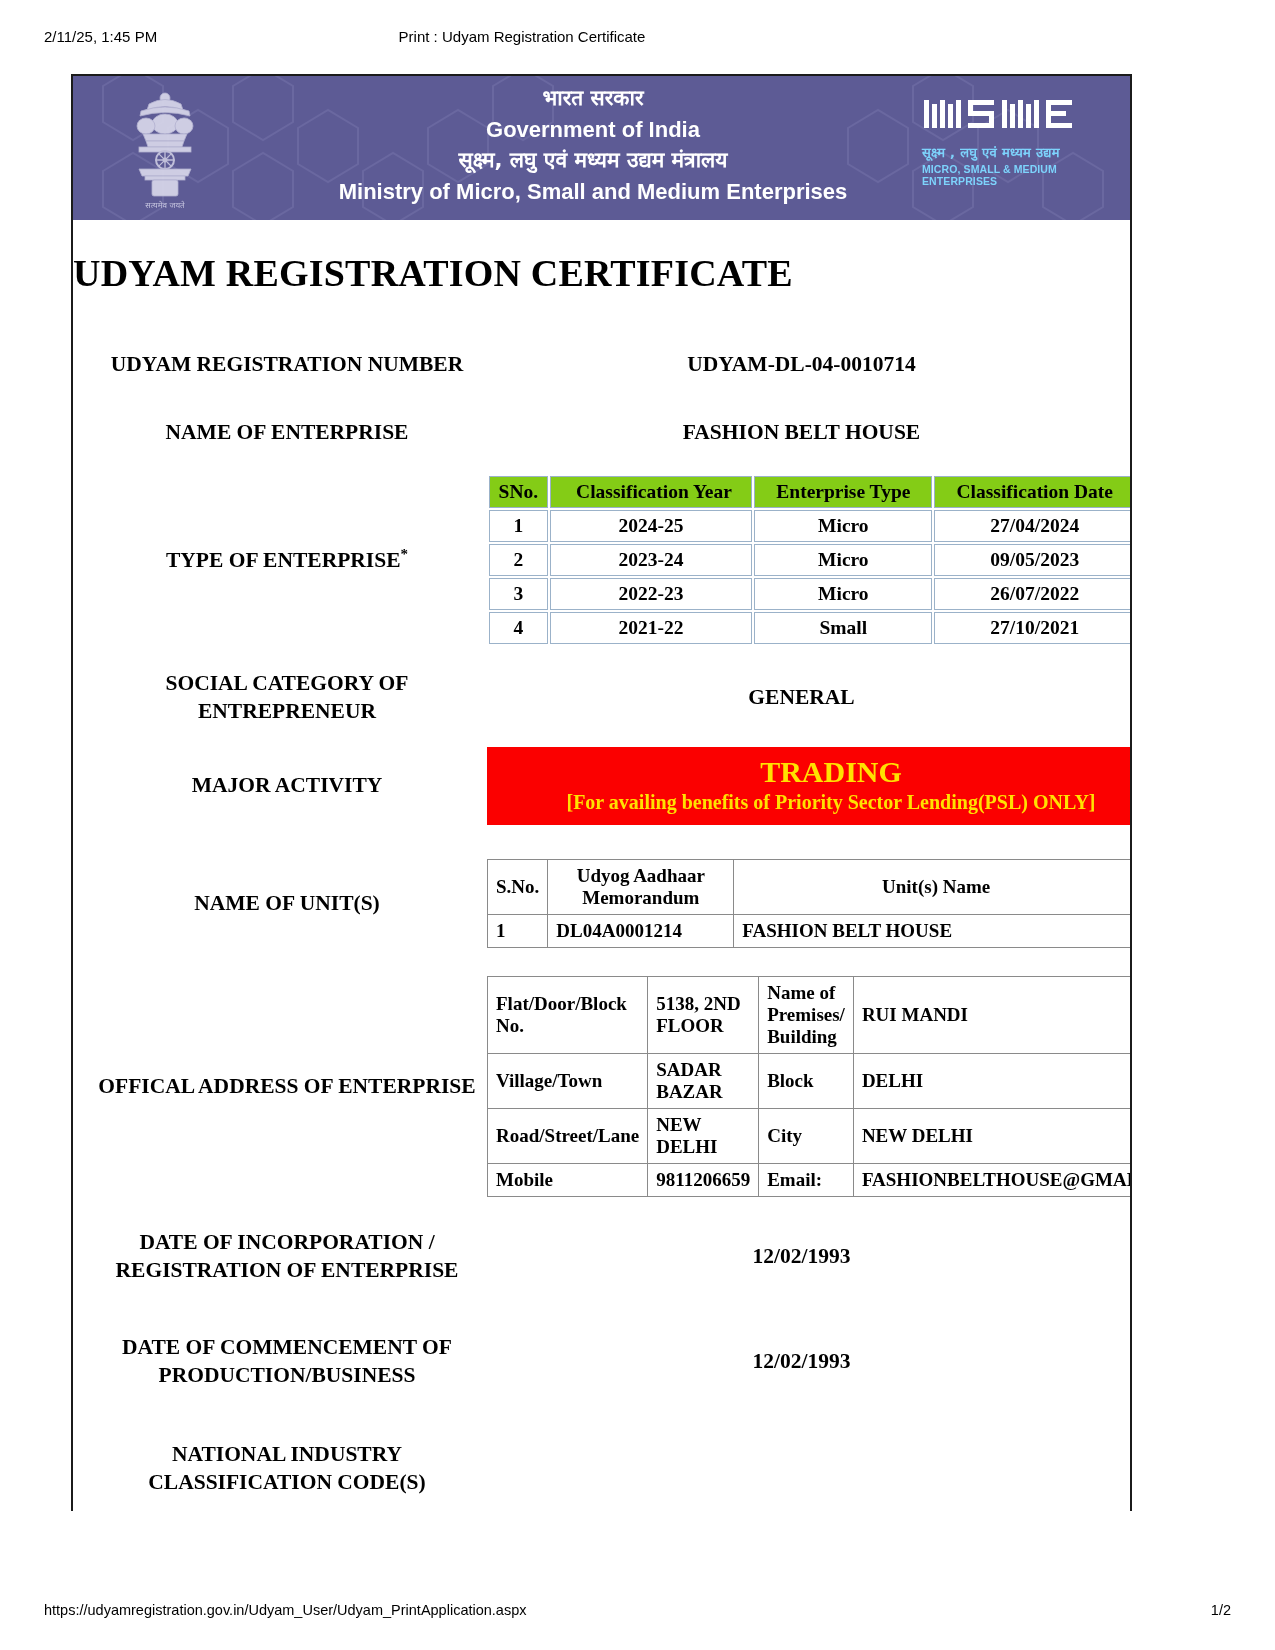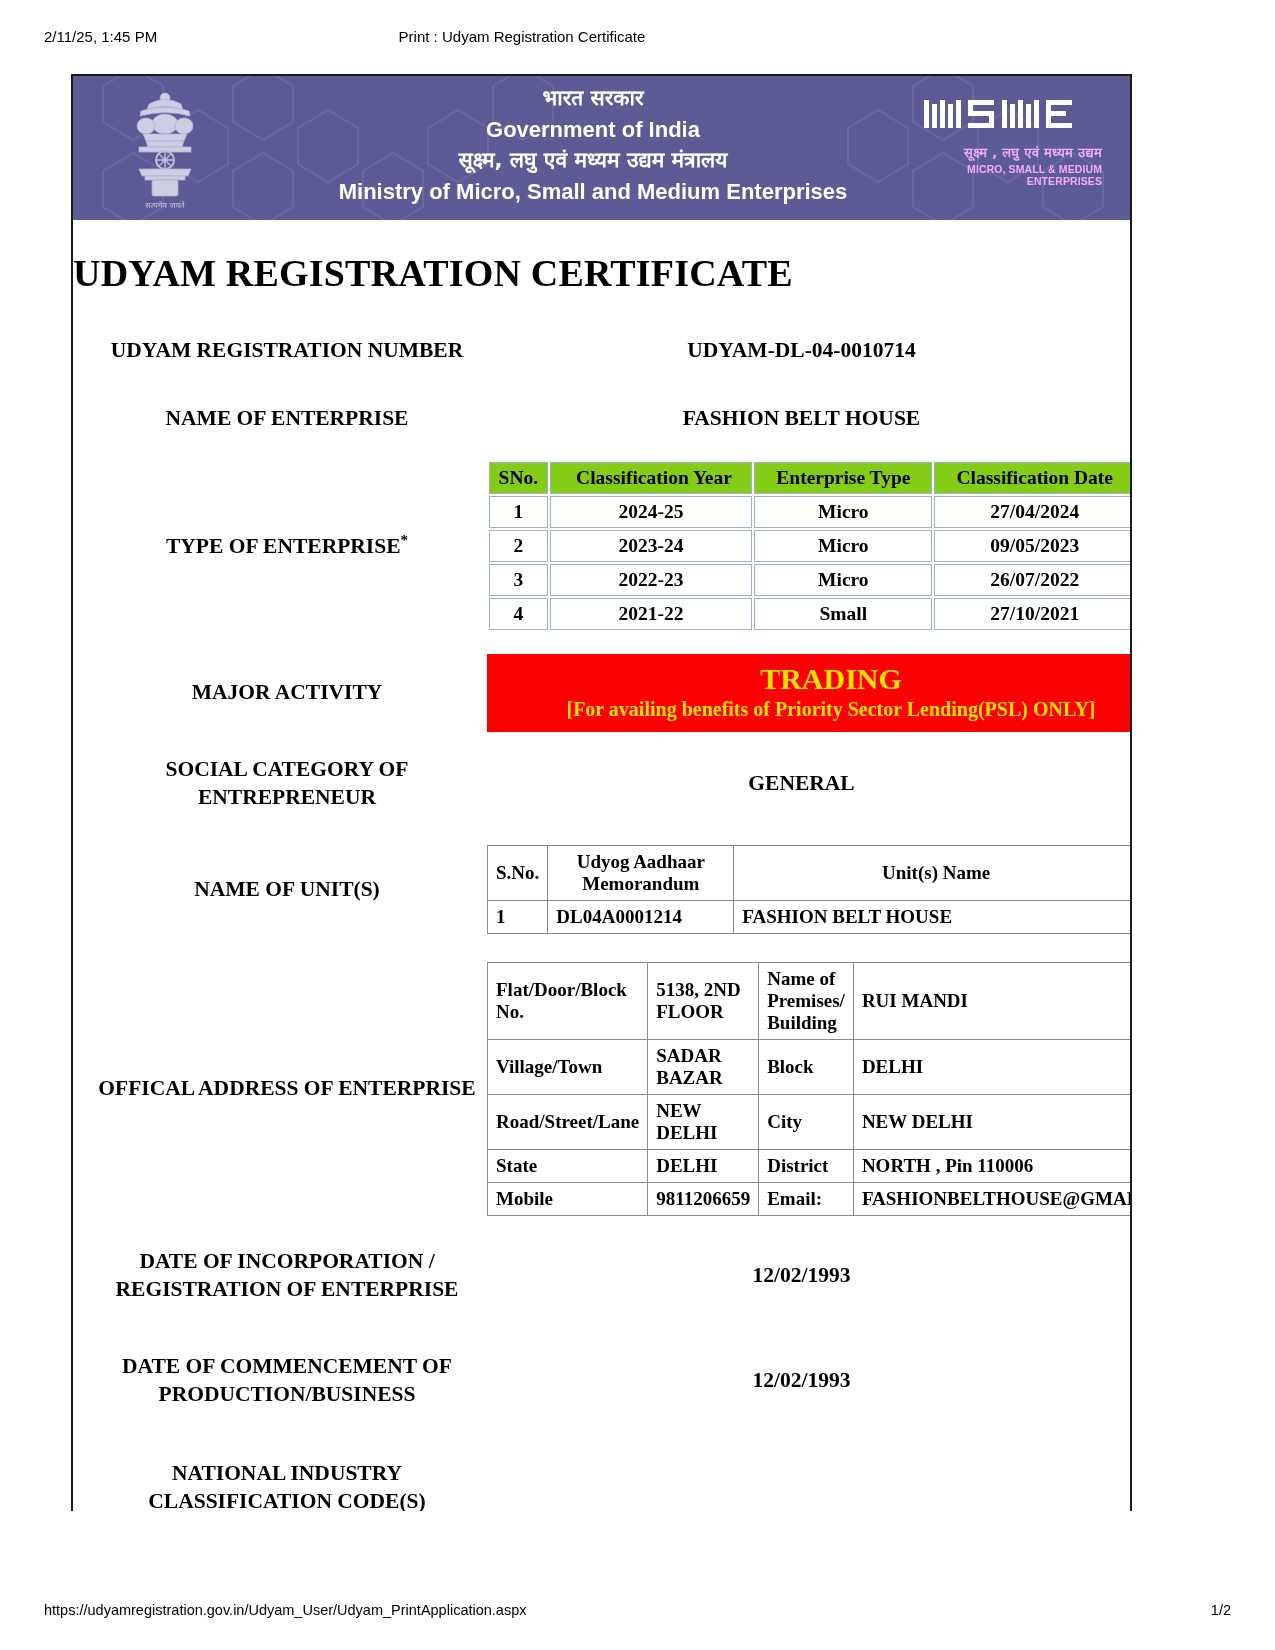--- a/index.html
+++ b/index.html
@@ -76,22 +76,22 @@
   }
   .bc-l1 { font-size: 21px; font-family: "DejaVu Sans", sans-serif; }
   .bc-l2 { font-size: 22px; margin-top: 2px; }
   .bc-l3 { font-size: 21px; font-family: "DejaVu Sans", sans-serif; margin-top: 3px;}
   .bc-l4 { font-size: 22px; margin-top: 3px; }
 
   .msme {
     position: absolute;
     right: 28px; top: 18px;
     width: 180px;
-    text-align: right;
-    color: #f0abfc;
+    text-align: left;
+    color: #7dd3fc;
   }
   .msme-word { height: 40px; }
   .msme-hi {
     font-family: "DejaVu Sans", sans-serif;
     font-size: 13px; font-weight: bold;
     margin-top: 5px; letter-spacing: .3px;
   }
   .msme-en {
     font-family: "Liberation Sans", sans-serif;
     font-size: 10.5px; font-weight: bold;
@@ -127,21 +127,21 @@
   .row .val {
     flex: 1 1 auto;
     text-align: center;
     font-size: 21.5px;
     font-weight: bold;
   }
   .row .valwrap { flex: 1 1 auto; }
 
   .sup-star { font-size: 15px; vertical-align: super; font-weight: bold; }
 
-  .r-urn { margin-top: 42px; }
+  .r-urn { margin-top: 56px; }
   .r-name { margin-top: 40px; }
   .r-type { margin-top: 28px; align-items: center; }
   .r-major { margin-top: 22px; }
   .r-social { margin-top: 24px; }
   .r-units { margin-top: 34px; }
   .r-addr { margin-top: 28px; }
   .r-doi { margin-top: 32px; }
   .r-docb { margin-top: 50px; }
   .r-nic { margin-top: 52px; }
 
@@ -363,35 +363,35 @@
               <td>4</td>
               <td>2021-22</td>
               <td>Small</td>
               <td>27/10/2021</td>
             </tr>
           </tbody>
         </table>
       </div>
     </div>
 
+    <div class="row r-social">
+      <div class="lbl">SOCIAL CATEGORY OF ENTREPRENEUR</div>
+      <div class="val">GENERAL</div>
+    </div>
+
     <div class="row r-major">
       <div class="lbl">MAJOR ACTIVITY</div>
       <div class="valwrap">
         <div class="trading-box">
           <div class="trading-main">TRADING</div>
           <div class="trading-sub">[For availing benefits of Priority Sector Lending(PSL) ONLY]</div>
         </div>
       </div>
     </div>
 
-    <div class="row r-social">
-      <div class="lbl">SOCIAL CATEGORY OF ENTREPRENEUR</div>
-      <div class="val">GENERAL</div>
-    </div>
-
     <div class="row r-units">
       <div class="lbl">NAME OF UNIT(S)</div>
       <div class="valwrap">
         <table class="unit-table">
           <thead>
             <tr>
               <th class="u-sno">S.No.</th>
               <th class="u-uam">
                 <span>Udyog Aadhaar</span><br>
                 <span>Memorandum</span>
@@ -427,26 +427,20 @@
               <td class="a-k2">Block</td>
               <td class="a-v2">DELHI</td>
             </tr>
             <tr>
               <td class="a-k1">Road/Street/Lane</td>
               <td class="a-v1">NEW DELHI</td>
               <td class="a-k2">City</td>
               <td class="a-v2">NEW DELHI</td>
             </tr>
             <tr>
-              <td class="a-k1">State</td>
-              <td class="a-v1">DELHI</td>
-              <td class="a-k2">District</td>
-              <td class="a-v2">NORTH , Pin 110006</td>
-            </tr>
-            <tr>
               <td class="a-k1">Mobile</td>
               <td class="a-v1">9811206659</td>
               <td class="a-k2">Email:</td>
               <td class="a-v2">FASHIONBELTHOUSE@GMAIL.COM</td>
             </tr>
           </tbody>
         </table>
       </div>
     </div>
 

